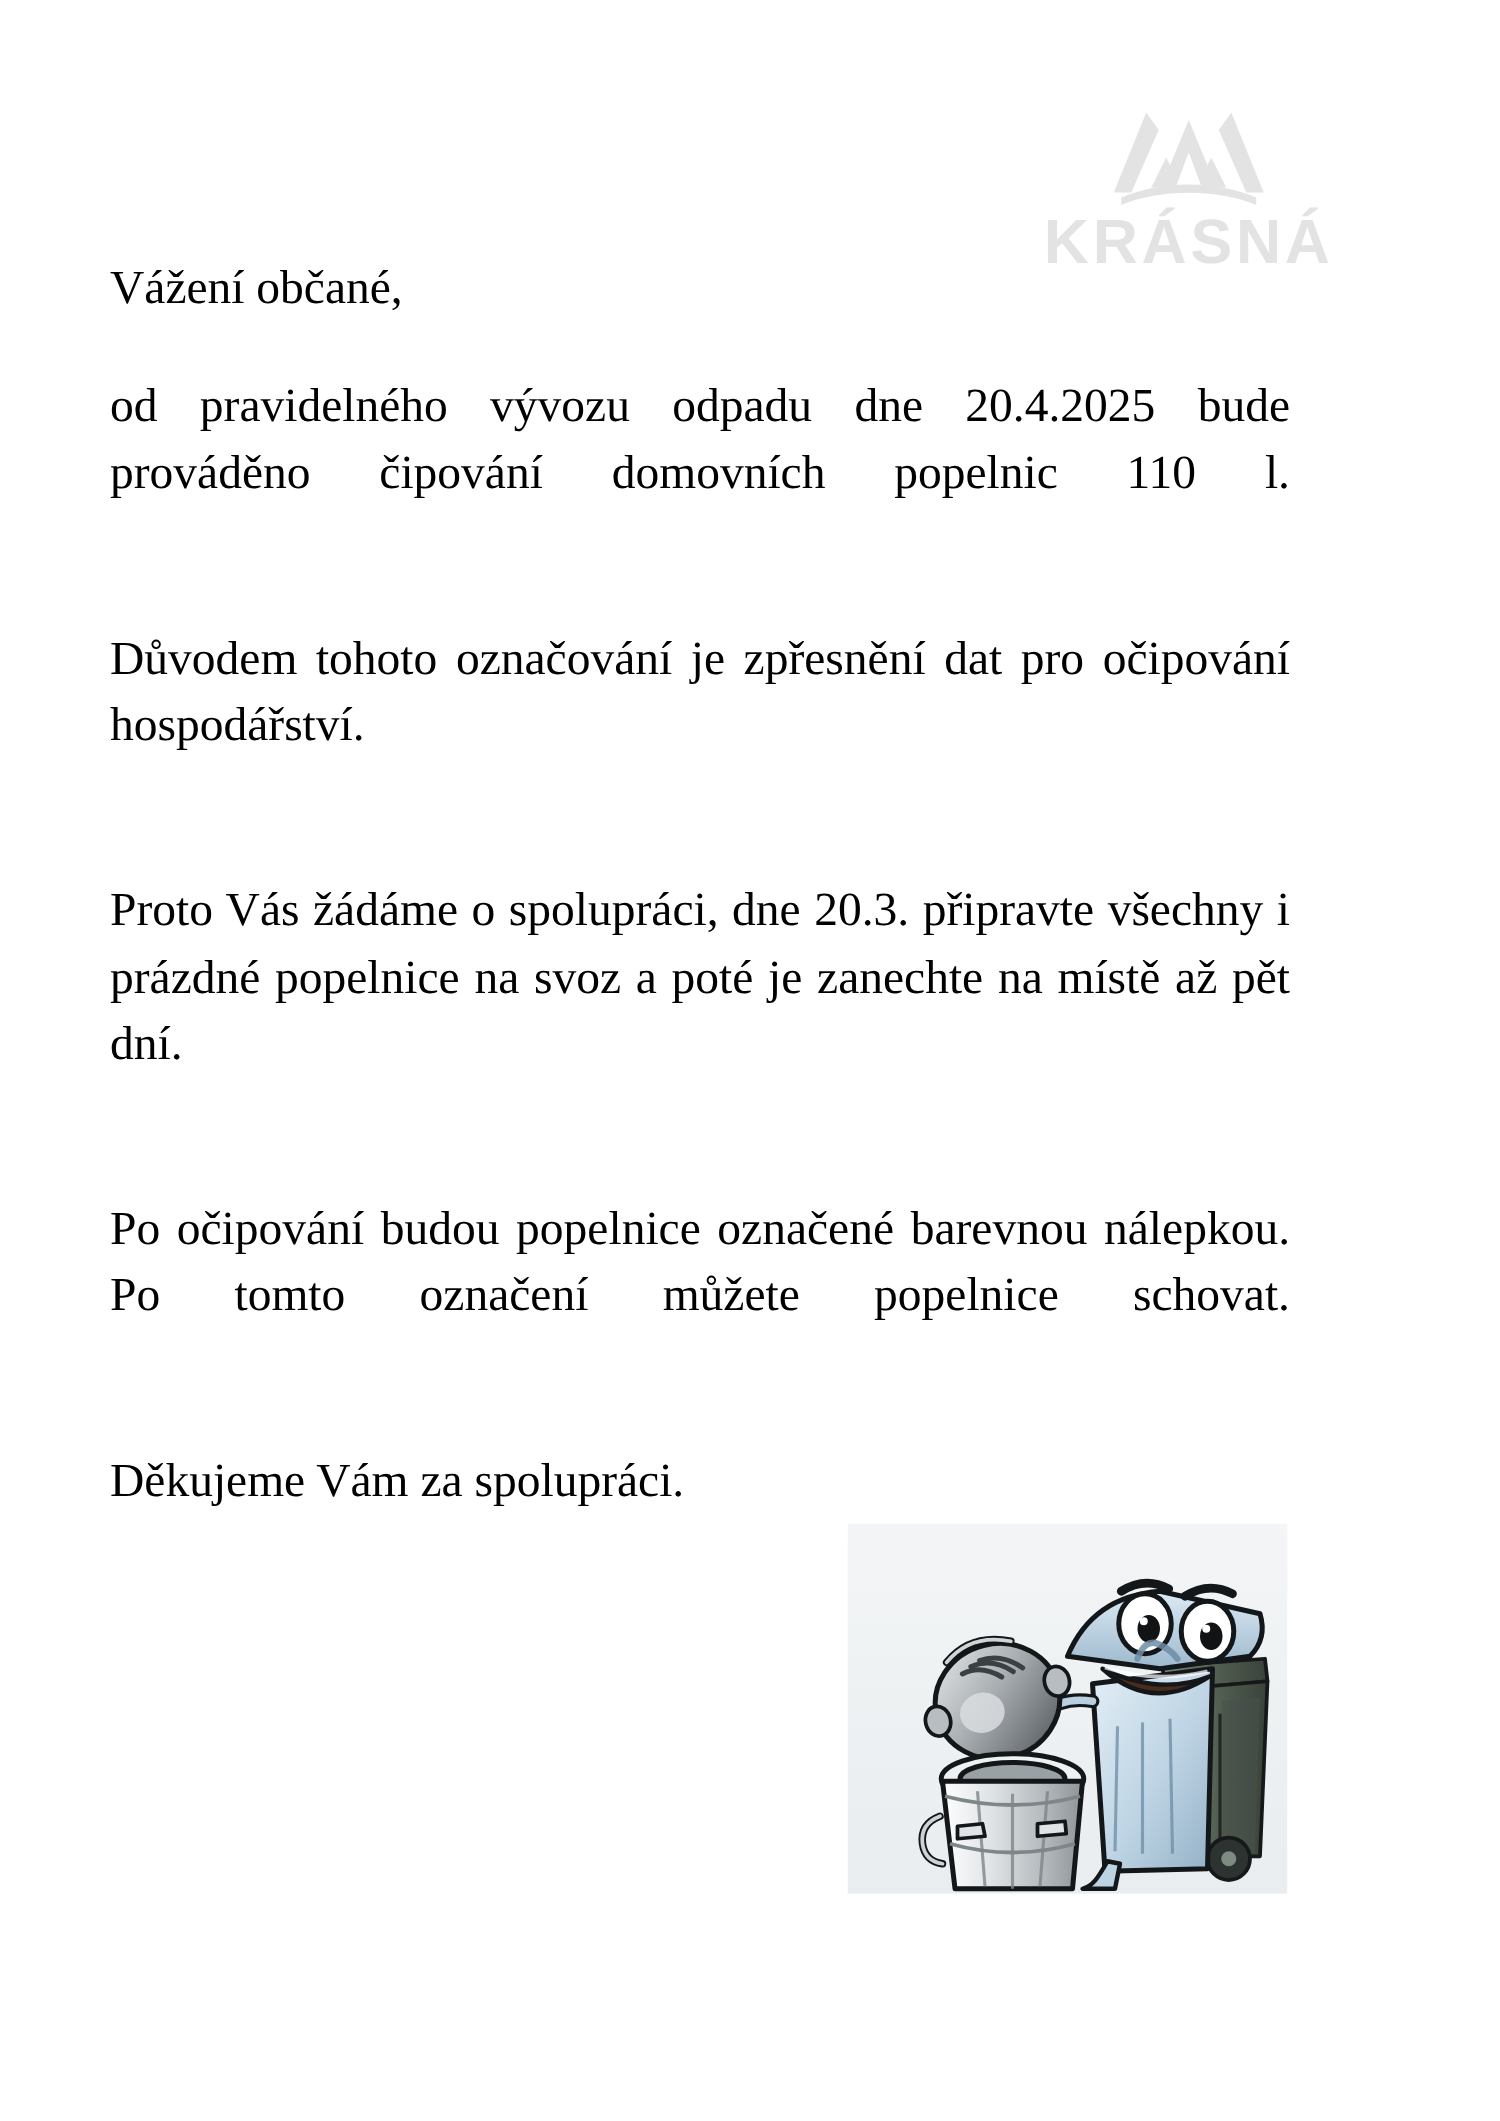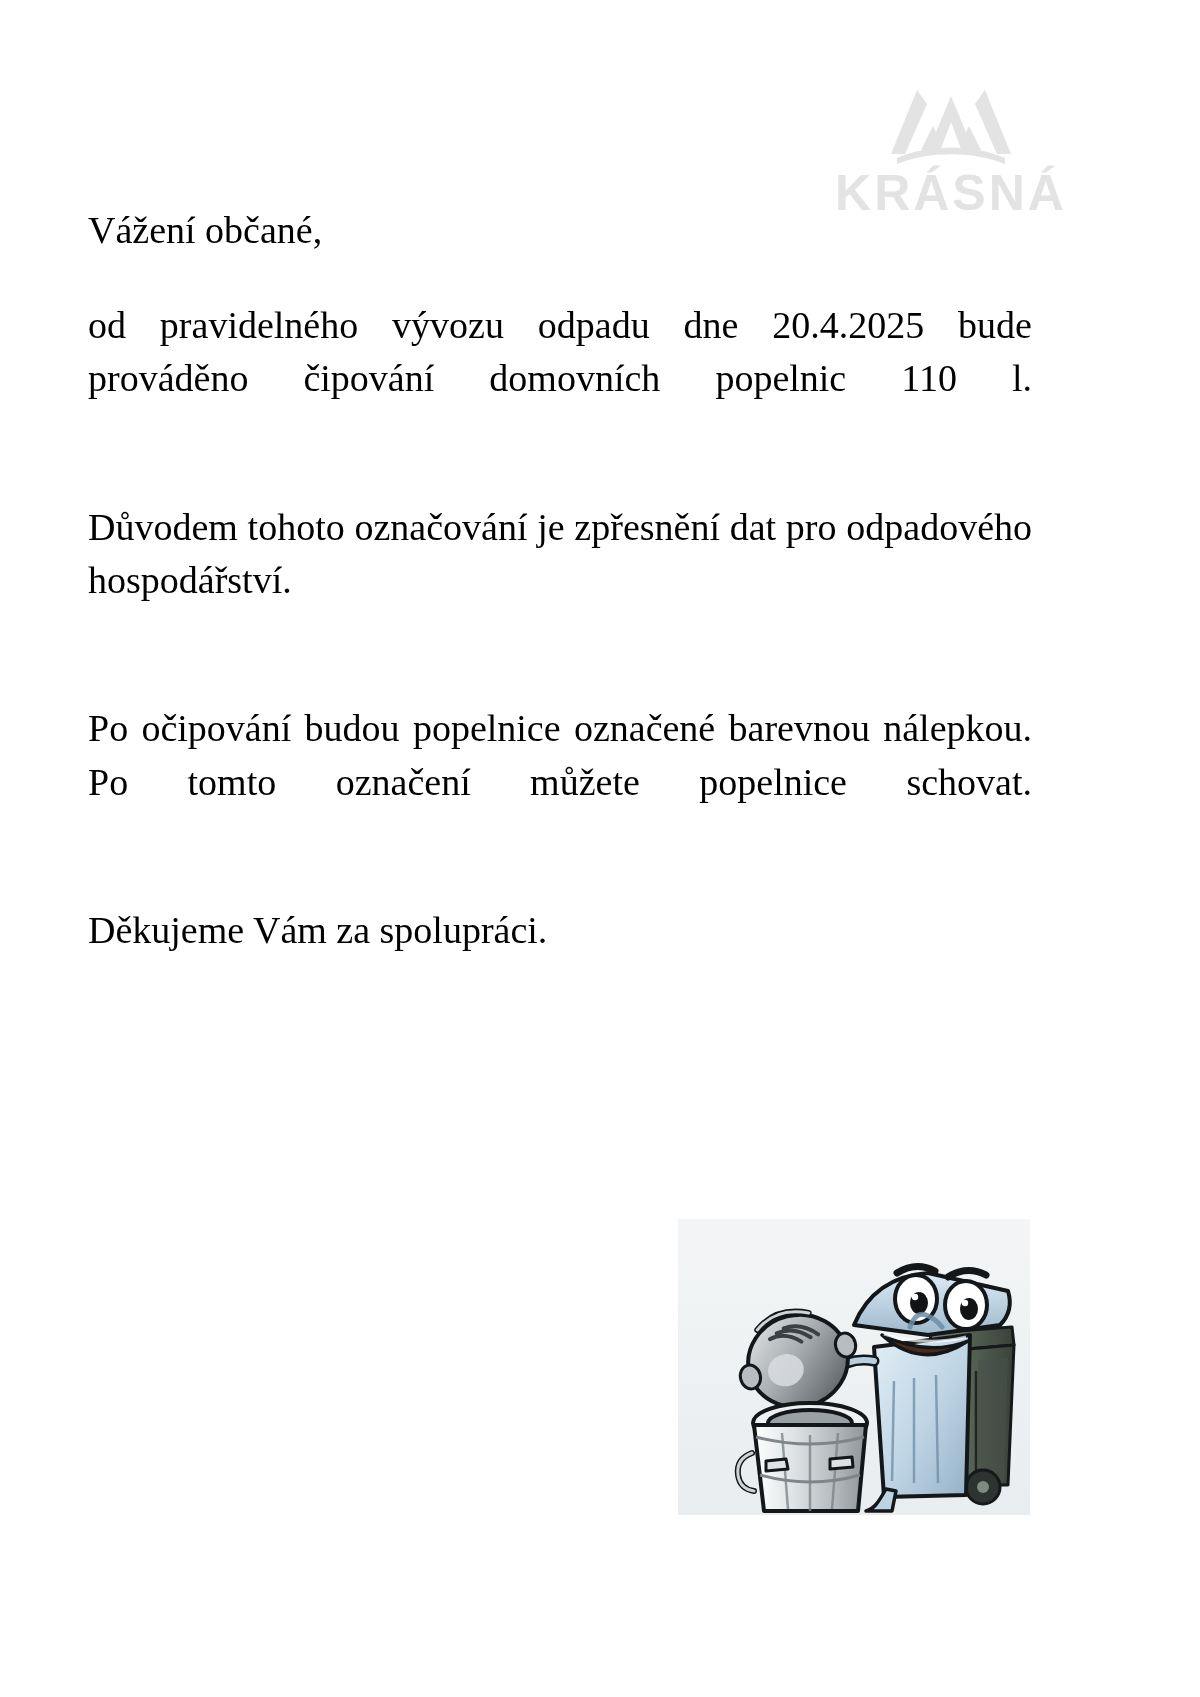--- a/index.html
+++ b/index.html
@@ -116,22 +116,23 @@
     </span>
     <span class="logo-word">KRÁSNÁ</span>
   </div>
 
   <div class="content">
 
     <p class="para p-left">Vážení občané,</p>
 
     <p class="para justify-all">od pravidelného vývozu odpadu dne 20.4.2025 bude prováděno čipování domovních popelnic 110 l.</p>
 
-    <p class="para justify-all">Důvodem tohoto označování je zpřesnění dat pro odpadového hospodářství.</p>
-
+    <p class="para justify-all">Důvodem tohoto označování je zpřesnění dat pro očipování hospodářství.</p>
+
+    <p class="para justify-all">Proto Vás žádáme o spolupráci, dne 20.3. připravte všechny i prázdné popelnice na svoz a poté je zanechte na místě až pět dní.</p>
 
     <p class="para justify-all">Po očipování budou popelnice označené barevnou nálepkou. Po tomto označení můžete popelnice schovat.</p>
 
     <p class="para p-left">Děkujeme Vám za spolupráci.</p>
 
   </div>
 
   <div class="illustration">
     <svg viewBox="0 0 352 330" xmlns="http://www.w3.org/2000/svg" aria-hidden="true">
       <defs>

